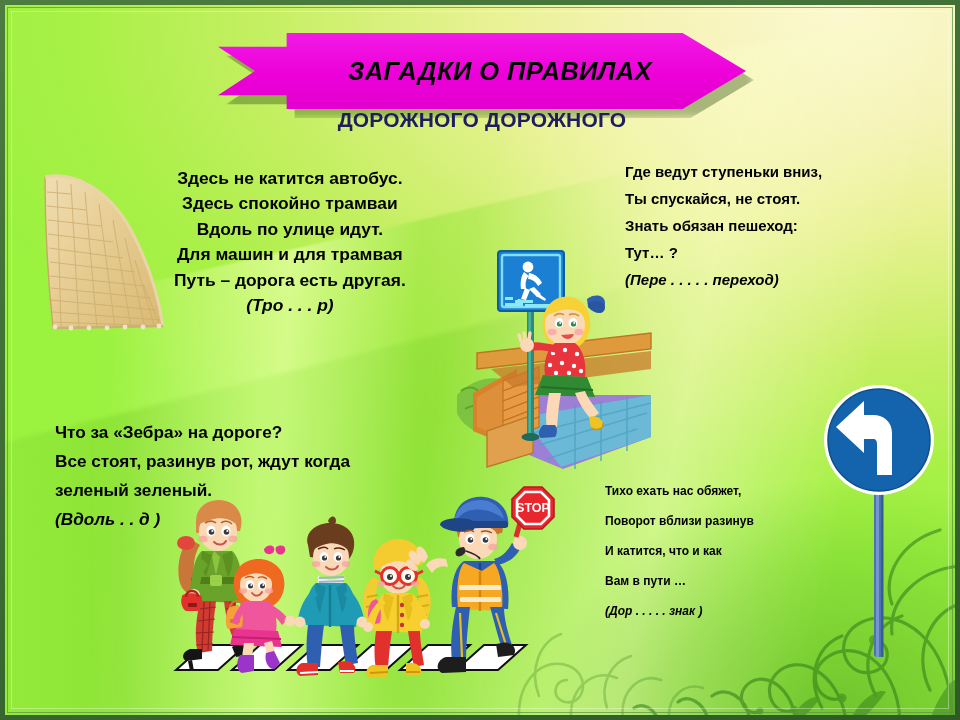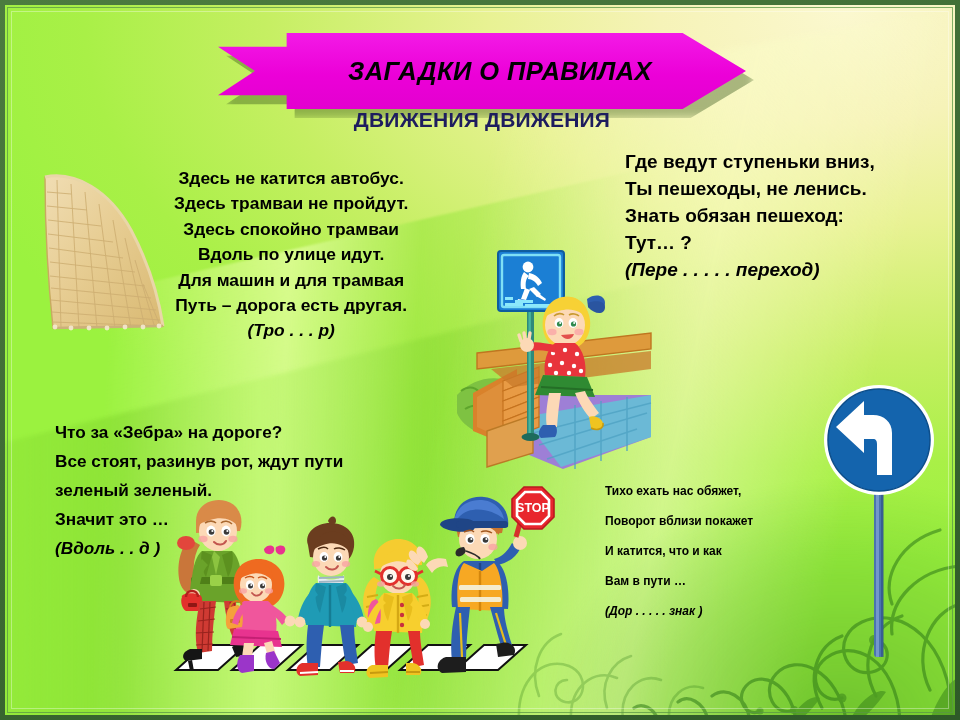--- a/index.html
+++ b/index.html
@@ -117,21 +117,21 @@
     color: #1e1d5e;
     white-space: nowrap;
   }
 
   
   .riddle { position: absolute; color: #000; font-weight: bold; }
   .riddle .line { white-space: nowrap; }
   .riddle .hint { font-style: italic; }
 
   #riddle-1 { left: 174px; top: 166px; font-size: 17.4px; line-height: 25.4px; text-align: center; }
-  #riddle-2 { left: 625px; top: 148px; font-size: 19px; line-height: 27px; }
+  #riddle-2 { left: 625px; top: 158px; font-size: 15px; line-height: 27px; }
   #riddle-3 { left: 55px; top: 418px; font-size: 17.2px; line-height: 29px; }
   #riddle-4 { left: 605px; top: 476px; font-size: 12px; line-height: 30px; }
 
   
   #path-illustration { position: absolute; left: 31px; top: 168px; width: 150px; height: 170px; }
 
   
   #underpass { position: absolute; left: 455px; top: 245px; width: 200px; height: 225px; }
 
   
@@ -233,51 +233,49 @@
         <circle cx="112" cy="159" r="2.4"></circle>
       <circle cx="128" cy="158" r="2.4"></circle>
     </g>
   </svg>
 
   <div id="banner-wrap">
     <div class="banner-shadow"></div>
     <div class="banner-shape"></div>
     <div id="banner-title">ЗАГАДКИ О ПРАВИЛАХ</div>
   </div>
-  <div id="banner-subtitle">ДВИЖЕНИЯ ДВИЖЕНИЯ</div>
+  <div id="banner-subtitle">ДОРОЖНОГО ДОРОЖНОГО</div>
 
   <div id="riddle-1" class="riddle">
     <div class="line">Здесь не катится автобус.</div>
-    <div class="line">Здесь трамваи не пройдут.</div>
     <div class="line">Здесь спокойно трамваи</div>
     <div class="line">Вдоль по улице идут.</div>
     <div class="line">Для машин и для трамвая</div>
     <div class="line">Путь – дорога есть другая.</div>
     <div class="line hint">(Тро . . . р)</div>
   </div>
 
   <div id="riddle-2" class="riddle">
     <div class="line">Где ведут ступеньки вниз,</div>
-    <div class="line">Ты пешеходы, не ленись.</div>
+    <div class="line">Ты спускайся, не стоят.</div>
     <div class="line">Знать обязан пешеход:</div>
     <div class="line">Тут… ?</div>
     <div class="line hint">(Пере . . . . .  переход)</div>
   </div>
 
   <div id="riddle-3" class="riddle">
     <div class="line">Что за «Зебра» на дороге?</div>
-    <div class="line">Все стоят, разинув рот, ждут пути</div>
+    <div class="line">Все стоят, разинув рот, ждут когда</div>
     <div class="line">зеленый зеленый.</div>
-    <div class="line">Значит это …</div>
     <div class="line hint">(Вдоль . . д )</div>
   </div>
 
   <div id="riddle-4" class="riddle">
     <div class="line">Тихо ехать нас обяжет,</div>
-    <div class="line">Поворот вблизи покажет</div>
+    <div class="line">Поворот вблизи разинув</div>
     <div class="line">И катится, что и как</div>
     <div class="line">Вам в пути …</div>
     <div class="line hint">(Дор . . . . .   знак )</div>
   </div>
 
   <svg id="underpass" viewBox="0 0 200 225">
 
     <path d="M2 150 C18 132 44 128 62 140 C78 150 74 176 56 186 C36 198 8 184 2 168 Z" fill="#7ec242"></path>
     <path d="M6 146 C14 140 22 142 26 150" fill="none" stroke="#5ea52c" stroke-width="2"></path>
     <path d="M10 164 C20 158 30 160 34 168" fill="none" stroke="#5ea52c" stroke-width="2"></path>

